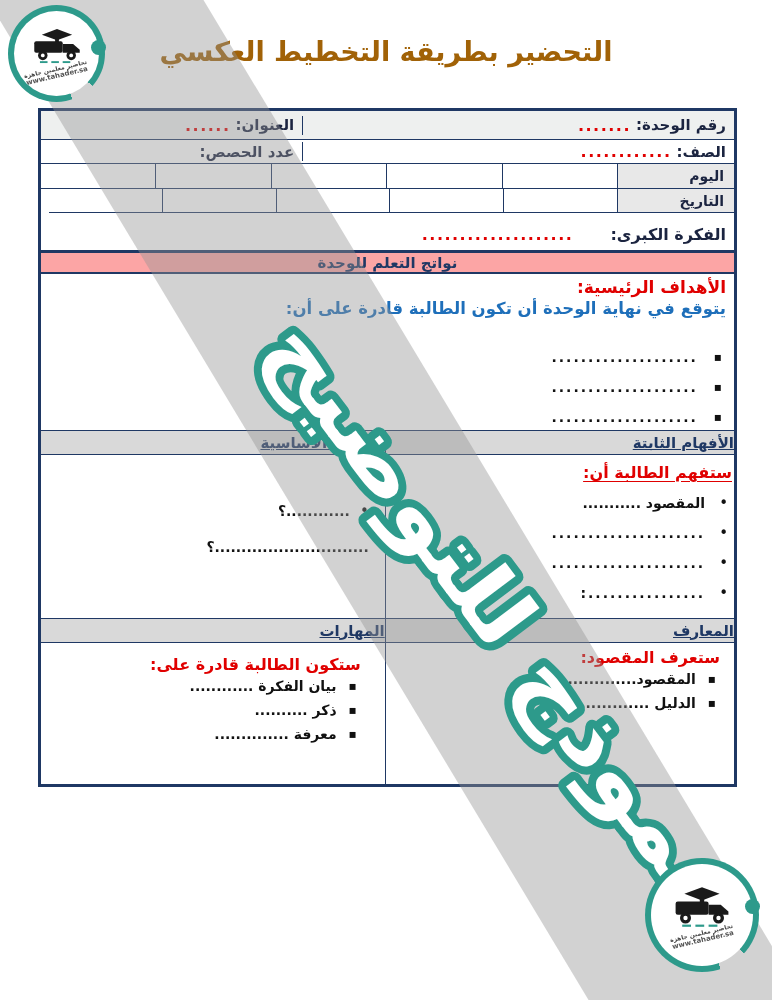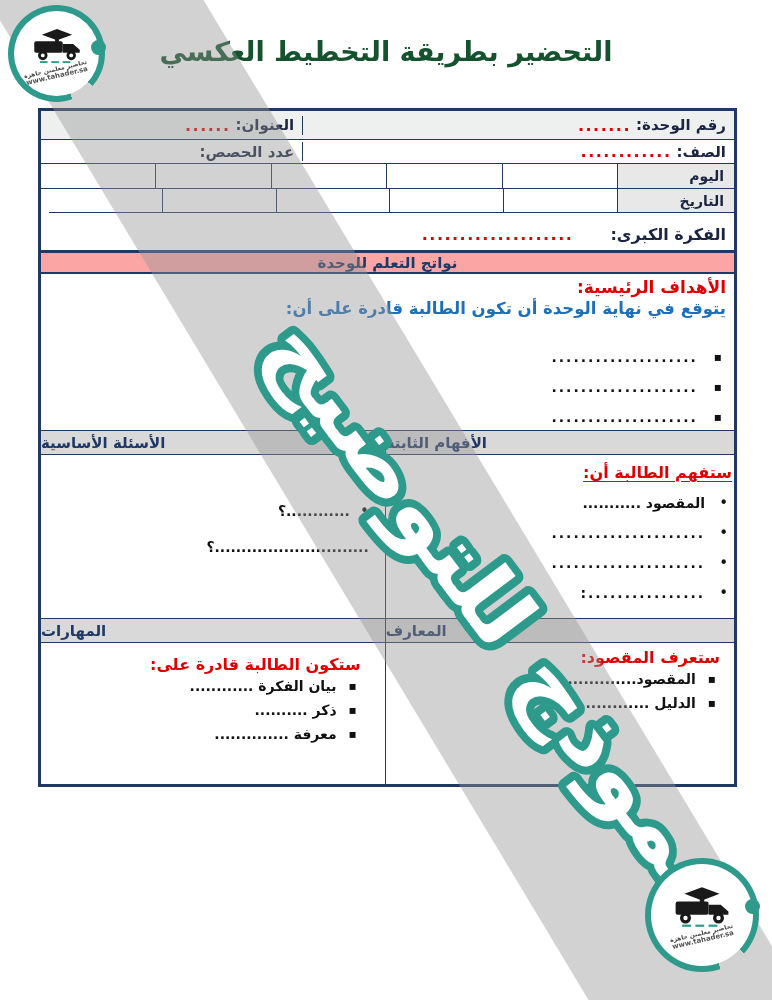--- a/index.html
+++ b/index.html
@@ -1,20 +1,20 @@
 <!DOCTYPE html>
 <html lang="ar"><head>
 <meta charset="utf-8">
 <style>
   html,body{margin:0;padding:0;background:#fff;}
   .page{position:relative;width:772px;height:1000px;background:#fff;overflow:hidden;
         font-family:"DejaVu Sans","Liberation Sans",sans-serif;}
   
   .doc-title{position:absolute;top:36px;left:0;width:100%;text-align:center;
-             font-size:27px;font-weight:bold;color:#14532d;}
+             font-size:27px;font-weight:bold;color:#a16207;}
   
   .sheet{position:absolute;left:38px;top:108px;width:699px;border:3px solid #1f3864;
          box-sizing:border-box;background:#fff;z-index:1;}
   .row{display:flex;box-sizing:border-box;border-bottom:1.5px solid #1f3864;}
   .row:last-child{border-bottom:none;}
   .cell{box-sizing:border-box;}
   .vdiv{border-inline-end:1.5px solid #1f3864;}
   .lbl{font-weight:bold;color:#1b2440;font-size:15px;}
   .rdots{color:#e00000;font-weight:bold;letter-spacing:1.5px;}
   .bdots{color:#111;font-weight:bold;letter-spacing:2px;font-size:14px;}
@@ -31,22 +31,22 @@
   .r-idea{height:38px;display:flex;align-items:flex-end;padding:0 8px 6px 0;}
   .grayhead{height:23px;background:#fca5a5;display:flex;align-items:center;justify-content:center;
             font-weight:bold;color:#1f3864;font-size:15px;border-top:2px solid #1f3864;border-bottom:2px solid #1f3864;}
   .r-obj{height:157px;display:block;padding:3px 8px 0 16px;}
   .red-h{color:#e00000;font-weight:bold;font-size:17px;}
   .blue-h{color:#1e6fba;font-weight:bold;font-size:16.5px;margin-top:2px;}
   .sq-list{margin-top:24px;}
   .b-line{display:flex;align-items:center;gap:16px;height:30px;padding-inline-start:4px;}
   .sq{font-size:12px;color:#111;line-height:1;}
   .two-head{height:24px;}
-  .two-head .cell{display:flex;align-items:center;justify-content:flex-end;background:#d9d9d9;
-                  font-weight:bold;color:#1f3864;font-size:15px;height:100%;}
+  .two-head .cell{display:flex;align-items:center;justify-content:flex-start;background:#d9d9d9;
+                  font-weight:bold;color:#1f3864;font-size:15px;height:100%;text-decoration:underline;}
   .half-r{width:50.4%;}
   .half-l{width:49.6%;}
   .r-mid{height:164px;align-items:stretch;}
   .r-bot{height:141px;align-items:stretch;border-bottom:none;}
   .pad-cell{padding:8px 2px 0 6px;}
   .u-red{color:#e00000;font-weight:bold;font-size:16px;text-decoration:underline;text-underline-offset:3px;}
   .dot-list .b-line{height:30px;gap:14px;}
   .round{font-size:15px;color:#111;line-height:1;}
   .q-cell{padding:46px 16px 0 6px;}
   .q-line{display:flex;align-items:center;gap:10px;height:20px;margin-bottom:16px;}

